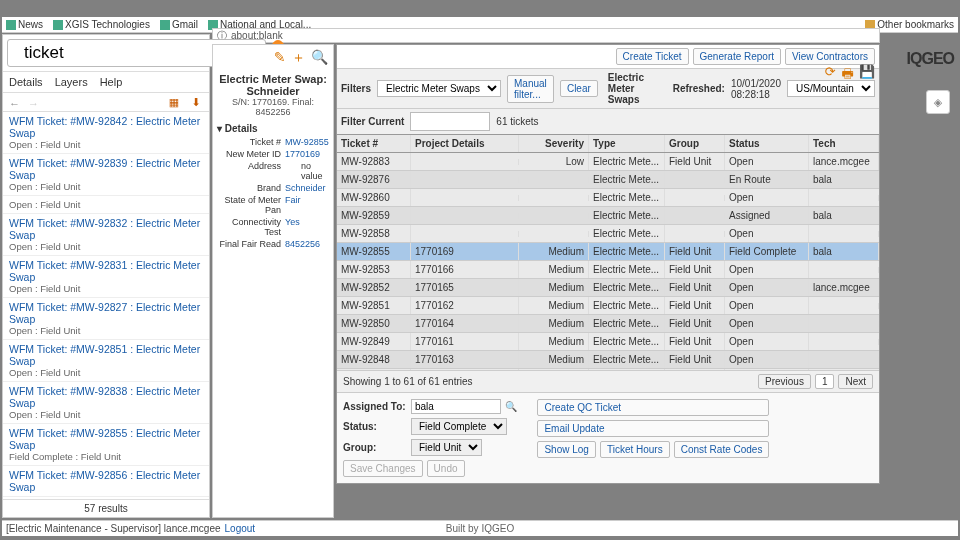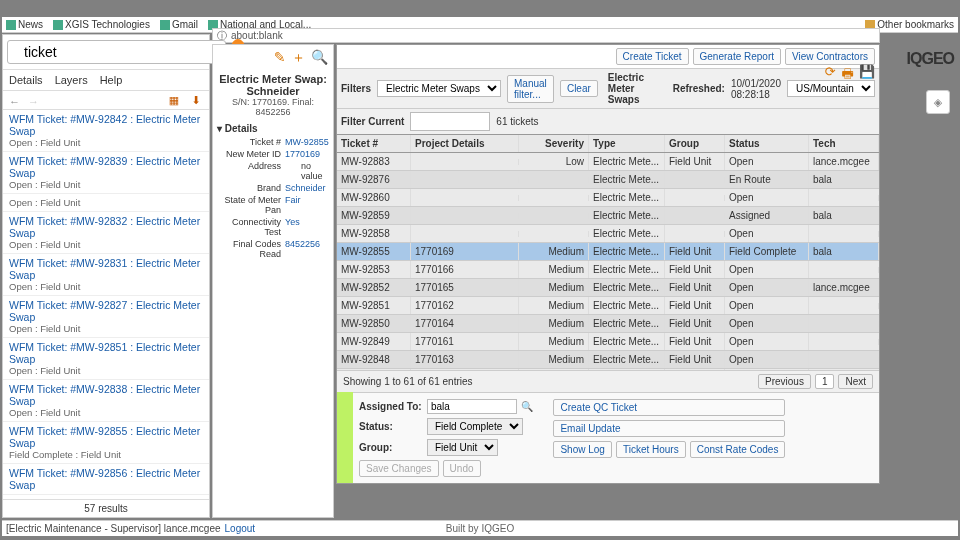--- a/index.html
+++ b/index.html
@@ -6,21 +6,21 @@
 body { background: #808080; font-size: 11px; color: #333; overflow: hidden; }
 .viewport { width: 960px; height: 540px; position: relative; background: #808080; }
 
 .bookmarks-bar { position: absolute; top: 17px; left: 2px; right: 2px; height: 16px; background: #fff; display: flex; align-items: center; padding: 0 4px; font-size: 10px; gap:8px; border-bottom:1px solid #ccc; }
 .bookmarks-bar .bm { display:flex; align-items:center; gap:2px; }
 .bookmarks-bar .bm-ico { width:10px;height:10px;background:#4a8; }
 .bookmarks-bar .right { margin-left:auto; }
 
 .left-panel { position:absolute; top:34px; left:2px; width:208px; bottom:22px; background:#fff; border:1px solid #ccc; display:flex; flex-direction:column; }
 .search-row { display:flex; align-items:center; padding:4px; gap:4px; border-bottom:1px solid #ddd; }
-.search-input { flex:1; border:1px solid #bbb; border-radius:3px; padding:3px 20px 3px 16px; font-size:14px; position:relative; }
+.search-input { flex:1; border:1px solid #bbb; border-radius:3px; padding:3px 20px 3px 16px; font-size:17px; position:relative; }
 .search-wrapper { position:relative; flex:1; }
 .search-wrapper .mag { position:absolute; left:4px; top:50%; transform:translateY(-50%); }
 .search-wrapper .clear { position:absolute; right:4px; top:50%; transform:translateY(-50%); cursor:pointer; color:#666; }
 .back-circle { width:26px;height:26px;border-radius:50%;background:#f58a1f;display:flex;align-items:center;justify-content:center;color:#fff;font-weight:bold;font-size:16px; cursor:pointer;}
 .tabs-row { display:flex; gap:12px; padding:4px 6px; border-bottom:1px solid #ddd; font-size:11px; }
 .tabs-row span { cursor:pointer; }
 .nav-row { display:flex; align-items:center; padding:2px 6px; gap:8px; border-bottom:1px solid #ddd; }
 .nav-row .spacer{flex:1;}
 .nav-row .ico{width:14px;height:14px;display:inline-flex;align-items:center;justify-content:center;color:#c75a00;cursor:pointer;}
 .results { flex:1; overflow-y:auto; }
@@ -58,21 +58,21 @@
 .table-hdr > div, .table-row > div { padding:3px 4px; border-right:1px solid #ddd; overflow:hidden; white-space:nowrap;}
 .col-ticket{width:74px;} .col-proj{width:108px;} .col-sev{width:70px;text-align:right;} .col-type{width:76px;} .col-group{width:60px;} .col-status{width:84px;} .col-tech{flex:1;border-right:none;}
 .table-body { flex:1; overflow-y:auto; background:#e0e0e0;}
 .table-row { display:flex; font-size:10px; border-bottom:1px solid #ccc; height:18px; align-items:center; cursor:pointer;}
 .table-row:nth-child(odd){background:#eaeaea;}
 .table-row:nth-child(even){background:#dedede;}
 .table-row.selected { background:#a8c8e8 !important; }
 .table-footer { padding:3px 6px; font-size:10px; background:#f0f0f0; display:flex; align-items:center; border-top:1px solid #ccc;}
 .table-footer .pager{margin-left:auto;display:flex;gap:4px;align-items:center;}
 .table-footer .pager span{border:1px solid #bbb;padding:1px 6px;cursor:pointer;border-radius:2px;}
-.bottom-form { padding:6px; background:#f9f9f9; border-top:1px solid #ccc; display:flex; gap:20px;margin-left:16px;}
+.bottom-form { padding:6px; background:#f9f9f9; border-top:1px solid #ccc; display:flex; gap:20px;}
 .bottom-form .form-col{display:flex;flex-direction:column;gap:4px;font-size:10px;}
 .bottom-form .form-row{display:flex;align-items:center;gap:4px;}
 .bottom-form .lbl{width:64px;font-weight:bold;}
 .bottom-form input,.bottom-form select{border:1px solid #bbb;padding:1px 3px;font-size:10px;}
 .bottom-form .btns{display:flex;flex-direction:column;gap:4px;}
 
 .right-logo { position:absolute; top:50px; right:6px; width:70px; text-align:right; font-weight:bold; font-size:16px; color:#333; letter-spacing:-1px;}
 .right-tools { position:absolute; top:90px; right:6px; width:28px; display:flex; flex-direction:column; gap:6px;}
 .right-tools .tool{width:24px;height:24px;background:#fff;border:1px solid #ccc;border-radius:3px;display:flex;align-items:center;justify-content:center;color:#888;cursor:pointer;}
 
@@ -207,21 +207,21 @@
         </div>
         <div class="detail-row">
           <div class="lbl">State of Meter Pan</div>
           <div class="val">Fair</div>
         </div>
         <div class="detail-row">
           <div class="lbl">Connectivity Test</div>
           <div class="val">Yes</div>
         </div>
         <div class="detail-row">
-          <div class="lbl">Final Codes Read</div>
+          <div class="lbl">Final Fair Read</div>
           <div class="val">8452256</div>
         </div>
       </div>
 </div>
 
 <div class="map-bg"></div>
 <div class="main-panel">
   <div class="main-top">
     <span style="flex:1"></span>
     <span class="btn">Create Ticket</span>

